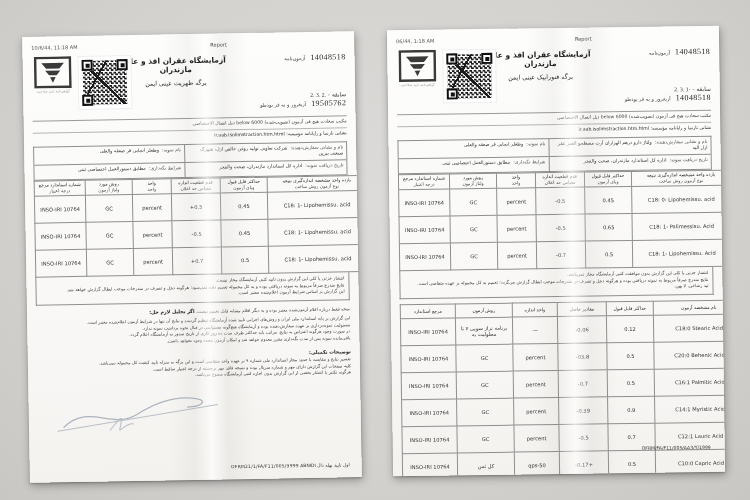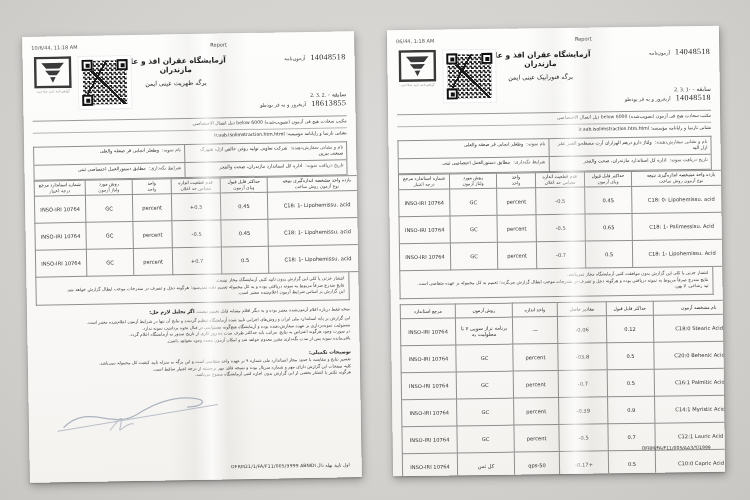--- a/index.html
+++ b/index.html
@@ -103,21 +103,21 @@
     <div class="hdr-ids">
       <div class="docline">
         <span class="docnum">14048518</span>
         <span class="doclbl">آزمون‌نامه</span>
       </div>
       <div class="series" style="margin-top:30px;">
         <span>سابقه -</span>
         <span class="sv">2. 3. 2.</span>
       </div>
       <div class="docline">
-        <span class="docnum">18613855</span>
+        <span class="docnum">19505762</span>
         <span class="doclbl">آزبغرور و به فر بوذطو</span>
       </div>
     </div>
     <div class="hdr-text">
       <div class="title">آزمایشگاه عقران اقذ و علو مازندران</div>
       <div class="subtitle">برگه ظهریت عینی ایمن</div>
     </div>
     <div class="qr">
       <div class="mod"></div>
       <div class="fp tl"></div>

